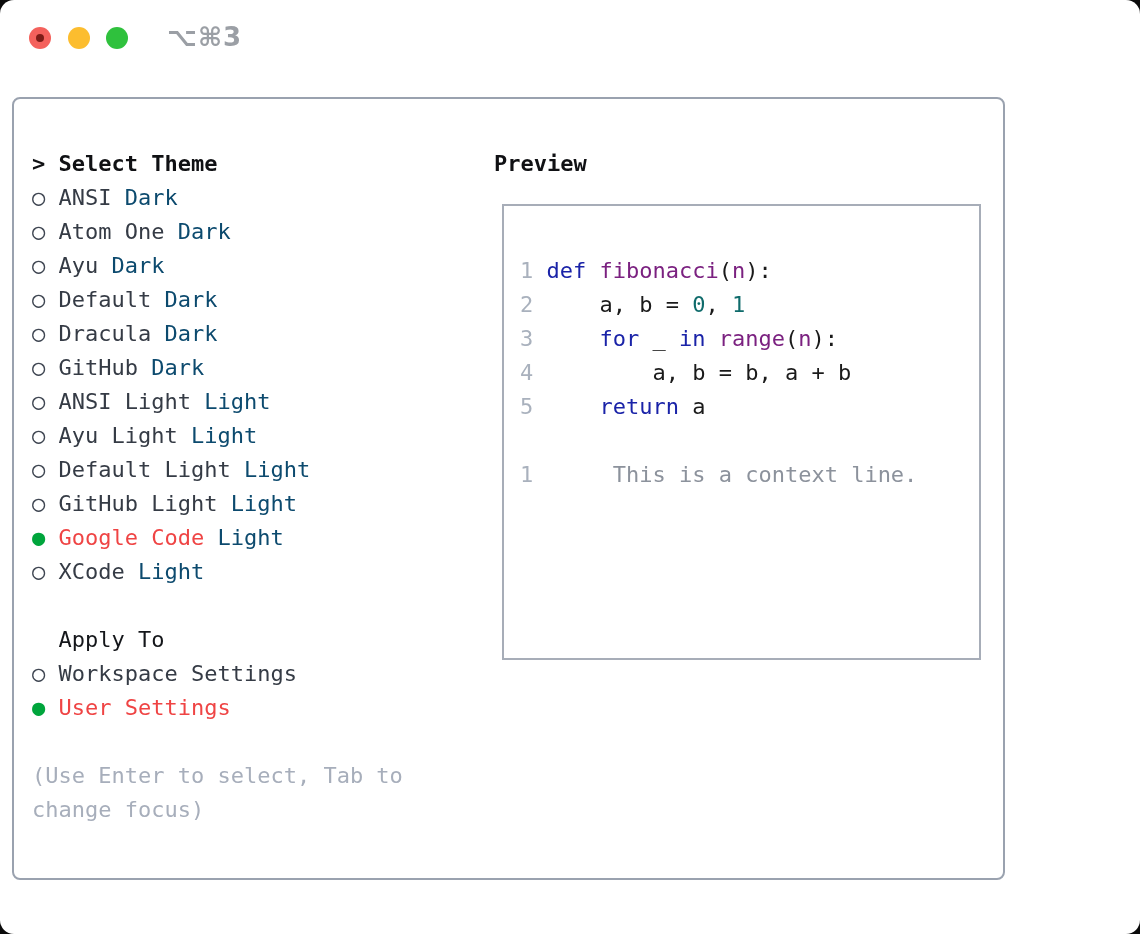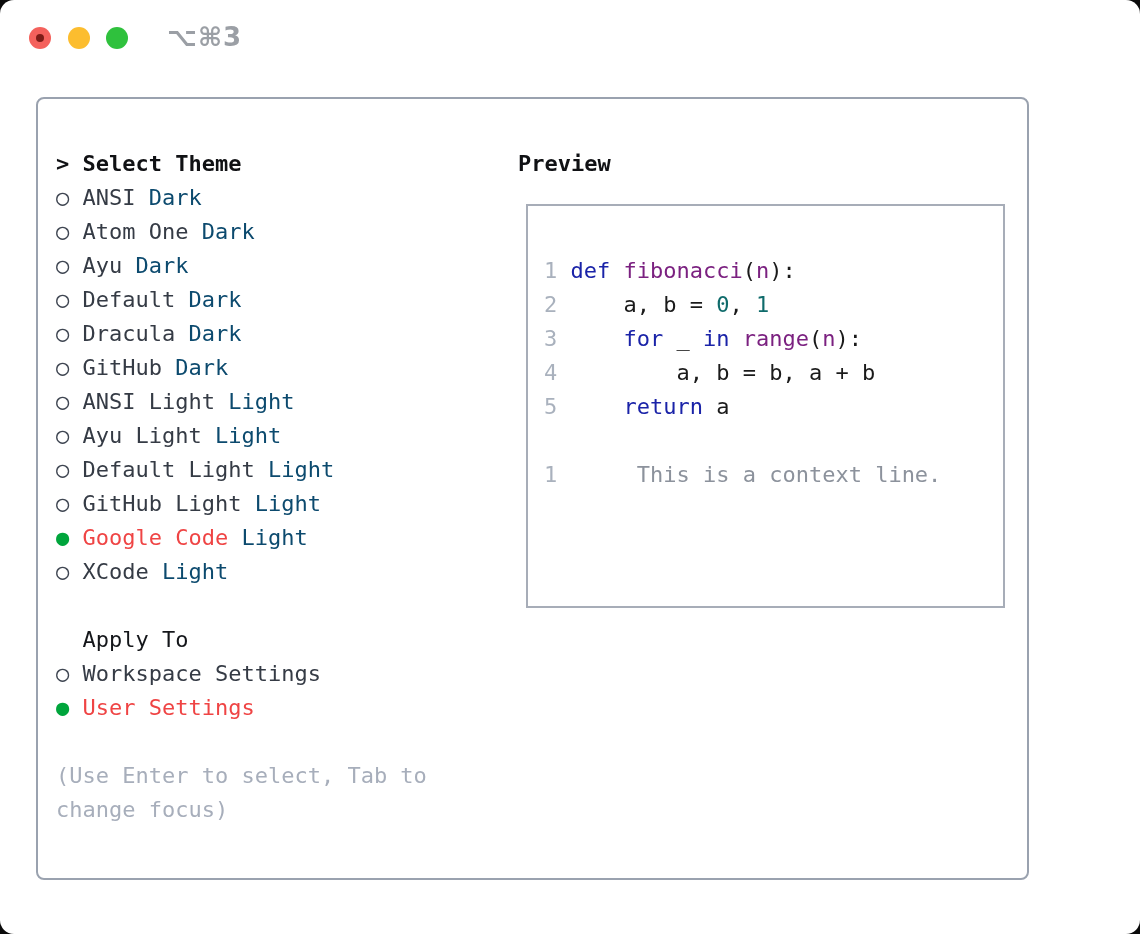--- a/index.html
+++ b/index.html
@@ -12,39 +12,39 @@
   .titlebar { position:absolute; left:0; top:0; right:0; height:76px; }
   .tl { position:absolute; top:27px; width:22px; height:22px; border-radius:50%; }
   .tl.red    { left:29px;  background:#f4615c; }
   .tl.yellow { left:68px;  background:#fcbd2f; }
   .tl.green  { left:106px; background:#2fc13d; }
   .tl-dot { position:absolute; left:7px; top:7px; width:8px; height:8px; border-radius:50%; background:#7d1c17; }
   .win-title { position:absolute; left:167px; top:22px; font-family:"DejaVu Sans", sans-serif;
                font-weight:bold; font-size:26px; color:#9b9fa5; letter-spacing:1px; }
 
   
-  .panel { position:absolute; left:36px; top:97px; width:993px; height:783px;
+  .panel { position:absolute; left:12px; top:97px; width:993px; height:783px;
            background:#fff; border:2px solid #9aa2af; border-radius:8px;padding-left:39px; }
 
   .row { height:34px; line-height:34px; font-size:22px; white-space:pre; }
 
   .left-col { position:absolute; left:18px; top:48px; }
   .hdr { font-weight:bold; color:#101114; }
   .arrow { font-weight:bold; color:#101114; }
   .marker { color:#3f4652; }
   .marker.sel { color:#00a53c; }
   .tname { color:#353b45; }
   .tname.sel { color:#ef4444; }
   .variant { color:#0c4a6e; }
   .apply-hdr { padding-left:2ch; color:#14161a; }
   .help-line { color:#a7aebb; }
 
   .preview-hdr { position:absolute; left:480px; top:48px; }
 
-  .preview-box { position:absolute; left:488px; top:105px; width:479px; height:404px;
+  .preview-box { position:absolute; left:488px; top:105px; width:479px; height:456px;
                  border:2px solid #a7adb8; background:#fff; padding:48px 0 0 16px; }
   .ln { color:#a9b1bd; }
   .c-pln { color:#1a1a1a; }
   .c-kwd { color:#1a23a8; }
   .c-typ { color:#7b2180; }
   .c-lit { color:#0f6b6b; }
   .c-ctx { color:#8c929c; }
   .c-del { color:#c43326; }
   .c-ins { color:#00bd20; }
 </style>

